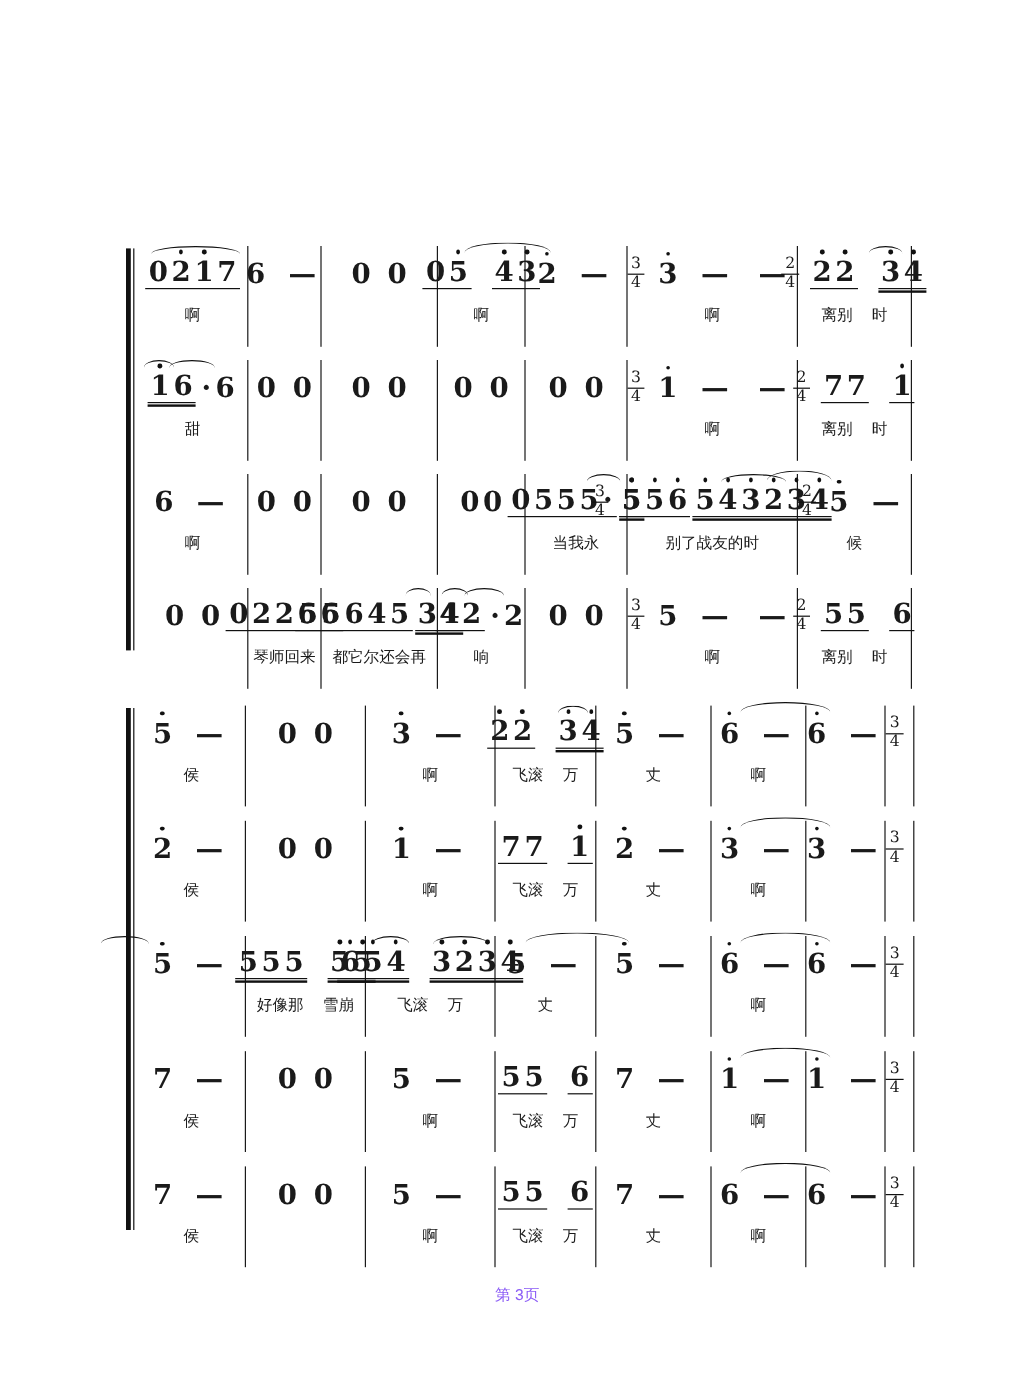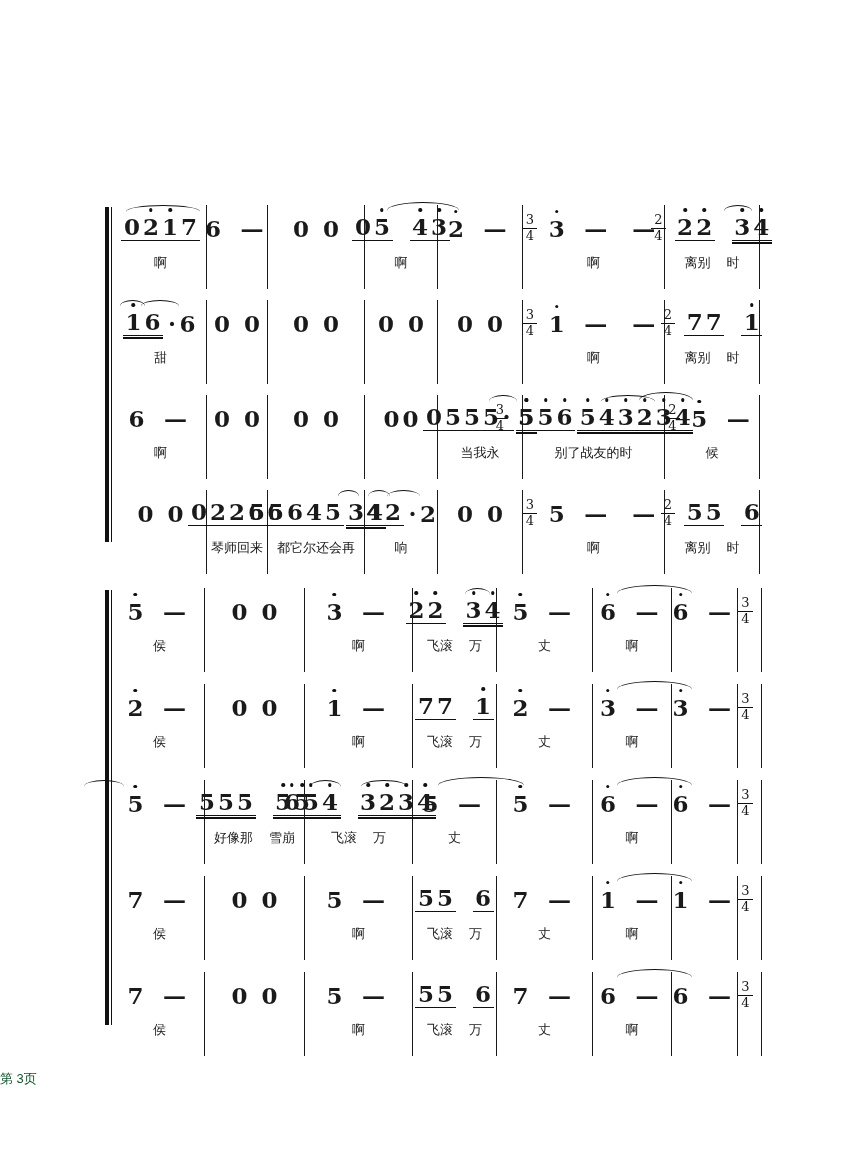--- a/index.html
+++ b/index.html
@@ -22,21 +22,21 @@
   .dash{margin:0 7px;line-height:1;}
   .sp{display:inline-block;width:11px;}
   .mdot{margin:0 2px;line-height:1;font-weight:bold;}
   .arc{position:absolute;top:0;height:12px;border-top:1.5px solid #111;border-radius:60% 60% 0 0;}
   .tie{position:absolute;top:-3px;height:16px;border-top:1.5px solid #111;border-radius:50% 50% 0 0;}
   .tsig{display:inline-flex;flex-direction:column;margin-right:8px;
         font-family:"DejaVu Serif","Liberation Serif",serif;font-weight:normal;font-size:13px;
         line-height:1.15;text-align:center;}
   .tsig .tnum{padding:0 3px;}
   .tsig .tnum:first-child{border-bottom:1px solid #111;}
-  .footer{position:absolute;top:1070px;left:0;width:100%;text-align:left;font-size:13px;color:#14532d;}
+  .footer{position:absolute;top:1070px;left:0;width:100%;text-align:center;font-size:13px;color:#8b5cf6;}
 </style>
 </head>
 <body>
 
 <div class="page">
   <div class="system" id="system-0" style="left: 115px; top: 205px;">
       <div class="sysbar" style="left: -10px; top: 2px; height: 335px;"></div>
       <div class="sysbar2" style="left: -4px; top: 2px; height: 335px;"></div>
       <div class="srow" style="height: 95px;">
         <div class="measure" style="width: 92px;">

